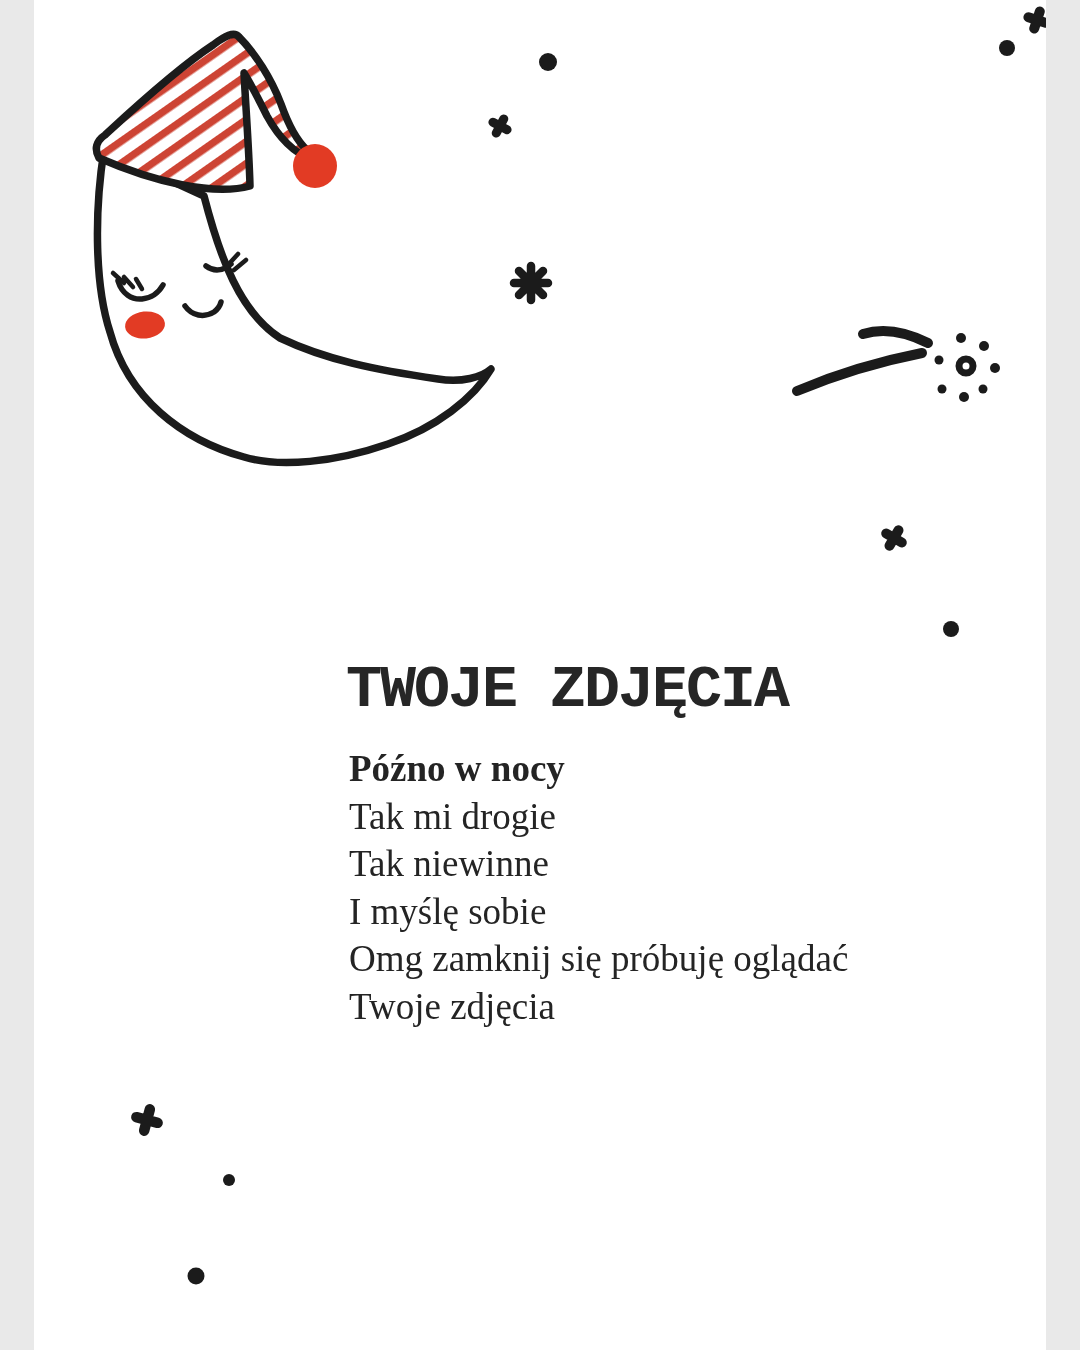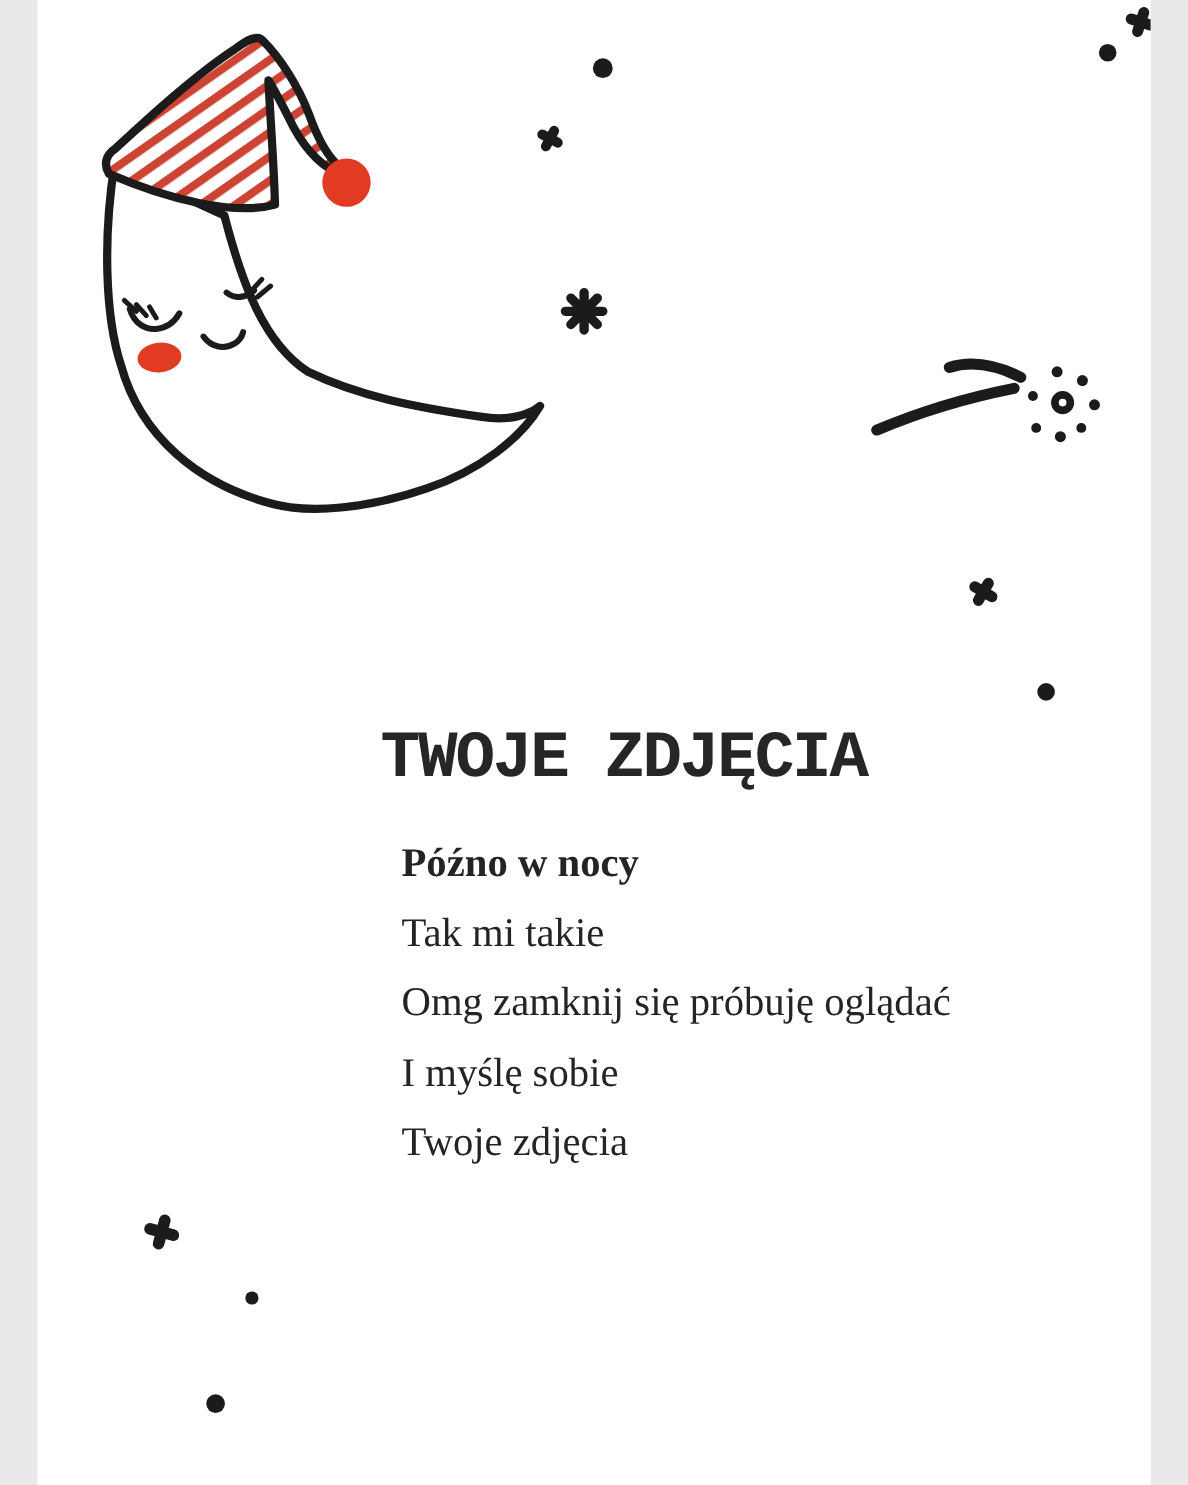--- a/index.html
+++ b/index.html
@@ -19,21 +19,21 @@
   .title{
     position:absolute; left:312px; top:660px; margin:0;
     font-family:"Liberation Mono", monospace;
     font-weight:bold; font-size:60px; line-height:1; letter-spacing:-2px;
     color:#262626; white-space:nowrap;
   }
   .poem{
     position:absolute; left:315px; top:745px; width:620px;
     font-size:37px; line-height:47.5px; color:var(--text);
   }
-  .poem p{margin:16px; white-space:nowrap;}
+  .poem p{margin:0; white-space:nowrap;}
   .poem .heading{font-weight:bold;}
 </style>
 </head>
 <body>
 
 <div class="canvas">
 
   <svg class="art" viewBox="0 0 1080 1350" aria-hidden="true">
     <defs>
       <pattern id="capStripes" width="18" height="18" patternUnits="userSpaceOnUse" patternTransform="rotate(55)">
@@ -116,19 +116,20 @@
       </g>
       <circle class="ink-fill" cx="195" cy="1180" r="6"></circle>
       <circle class="ink-fill" cx="162" cy="1276" r="8.5"></circle>
     </g>
   </svg>
 
   <h1 class="title">TWOJE ZDJĘCIA</h1>
 
   <div class="poem">
     <p class="heading">Późno w nocy</p>
-    <p>Tak mi takie</p>
+    <p>Tak mi drogie</p>
+    <p>Tak niewinne</p>
+    <p>I myślę sobie</p>
     <p>Omg zamknij się próbuję oglądać</p>
-    <p>I myślę sobie</p>
     <p>Twoje zdjęcia</p>
   </div>
 
 </div>
 
 </body></html>

